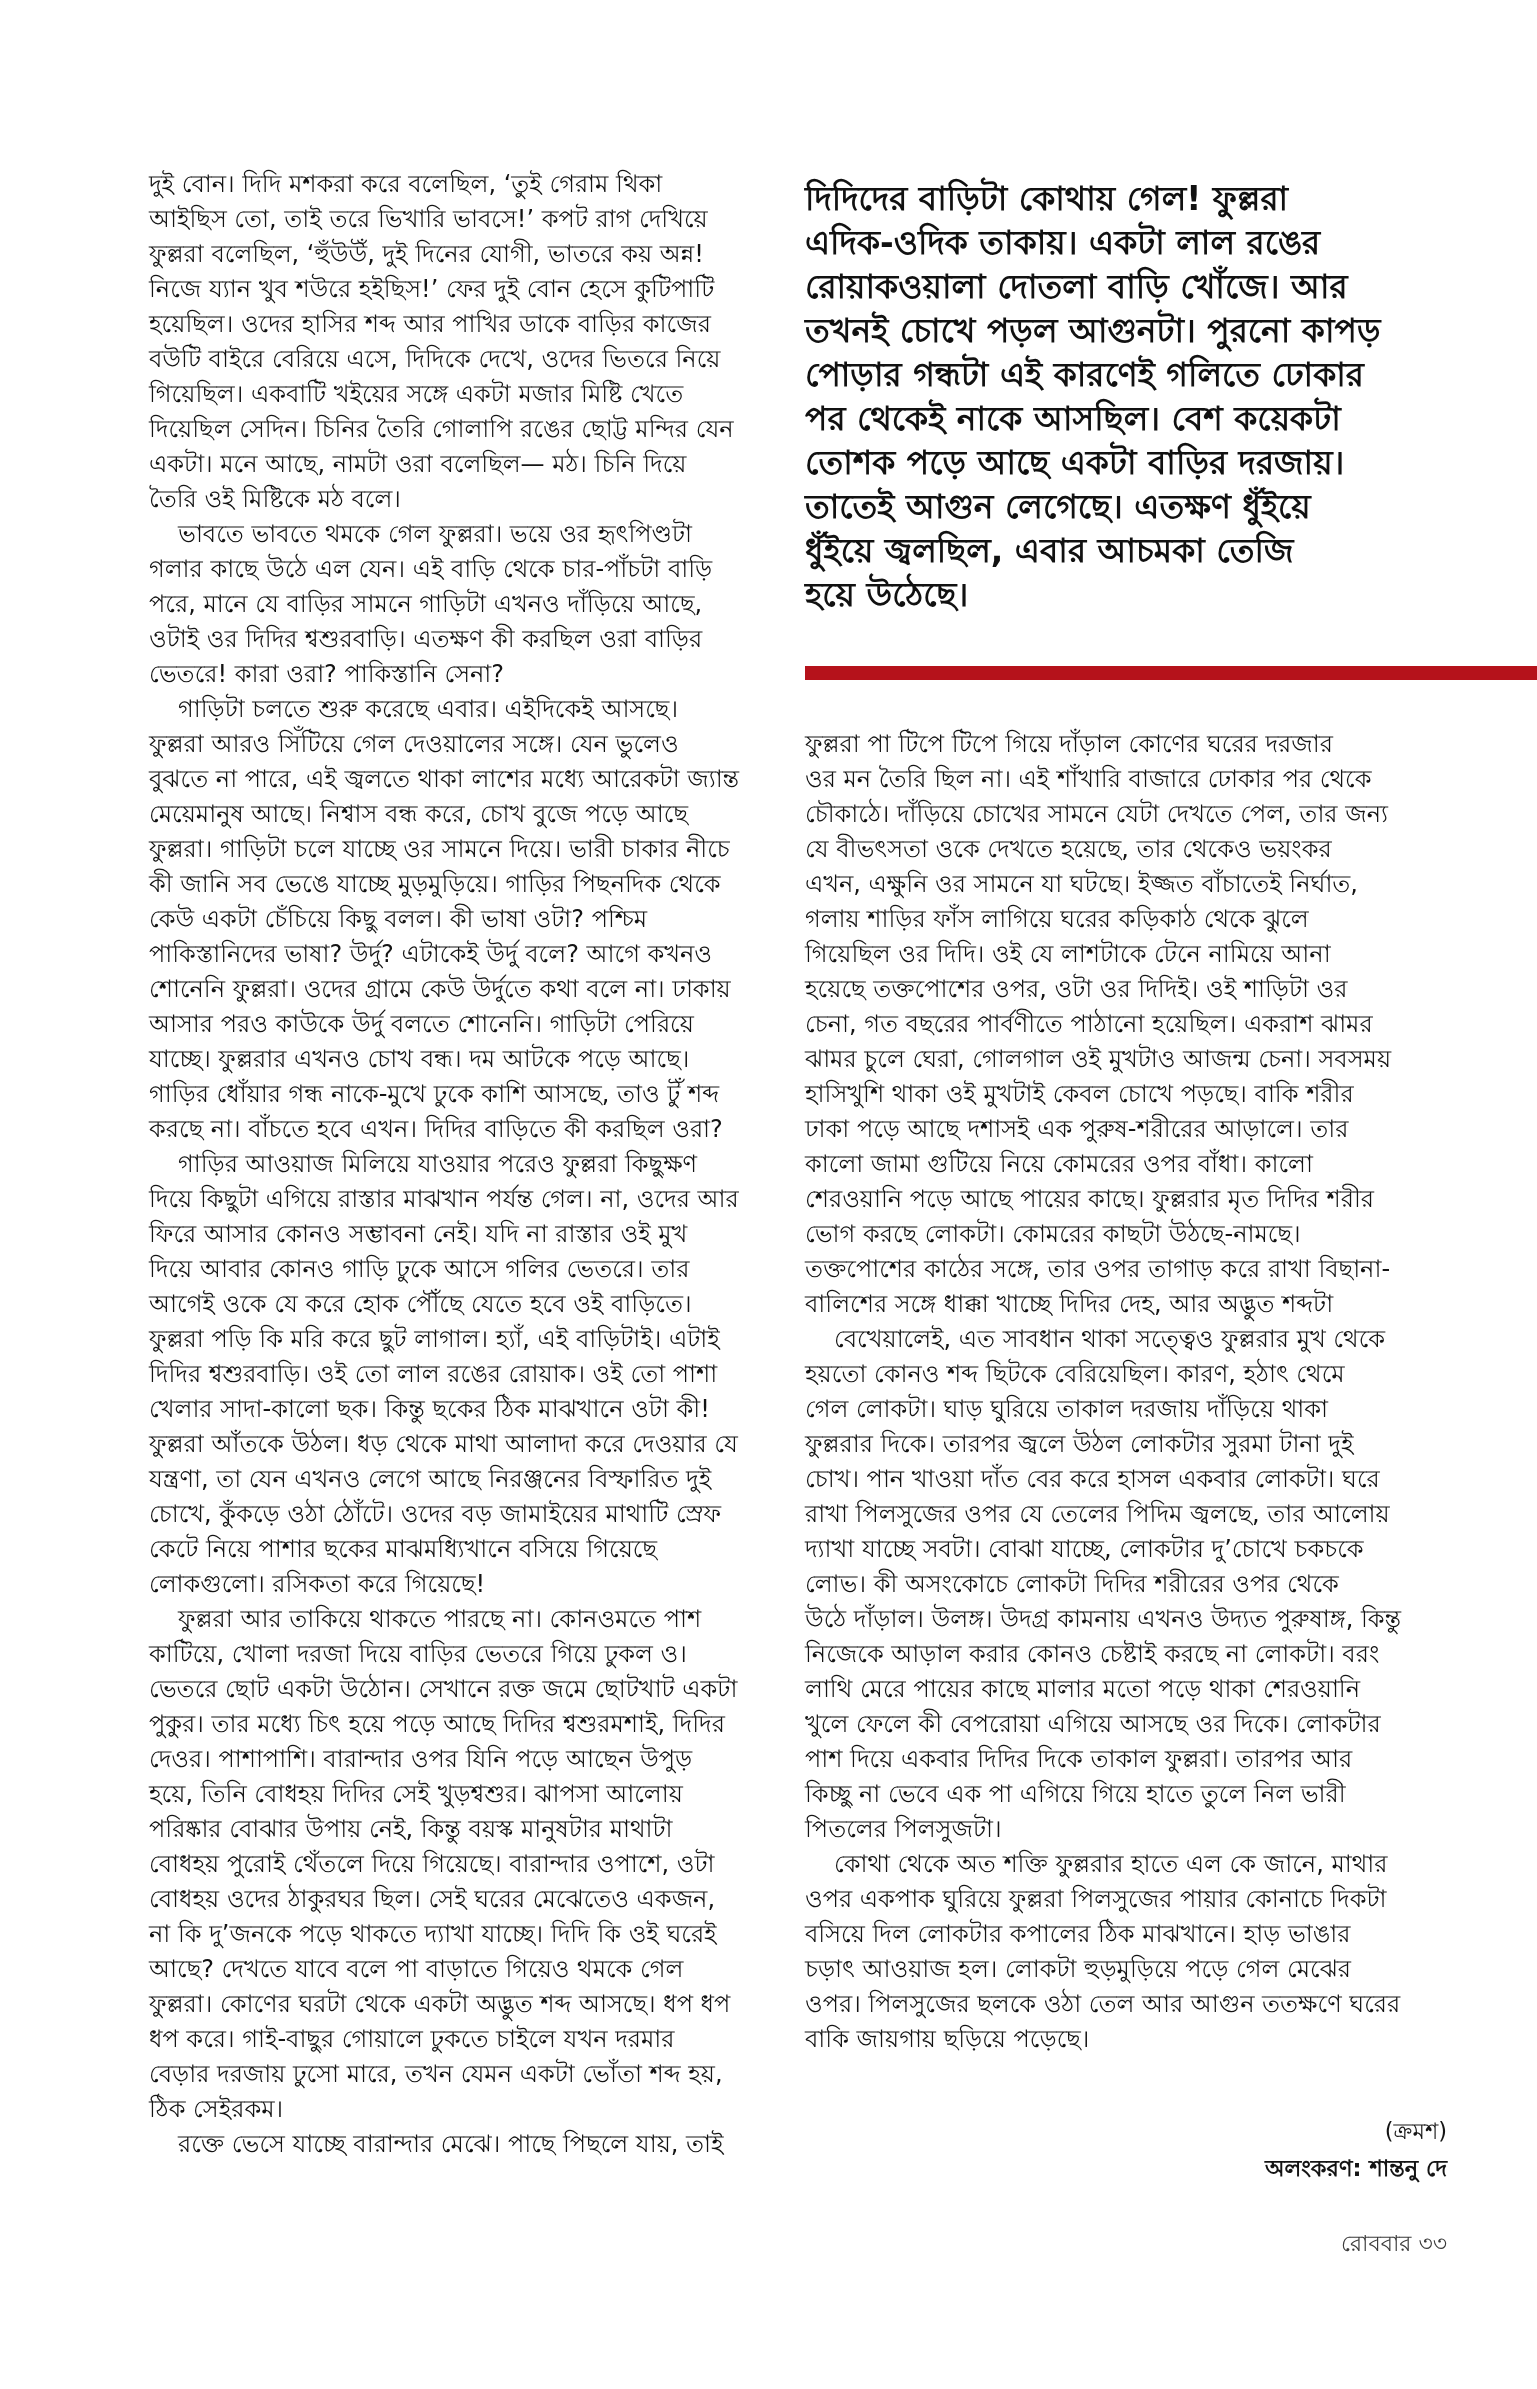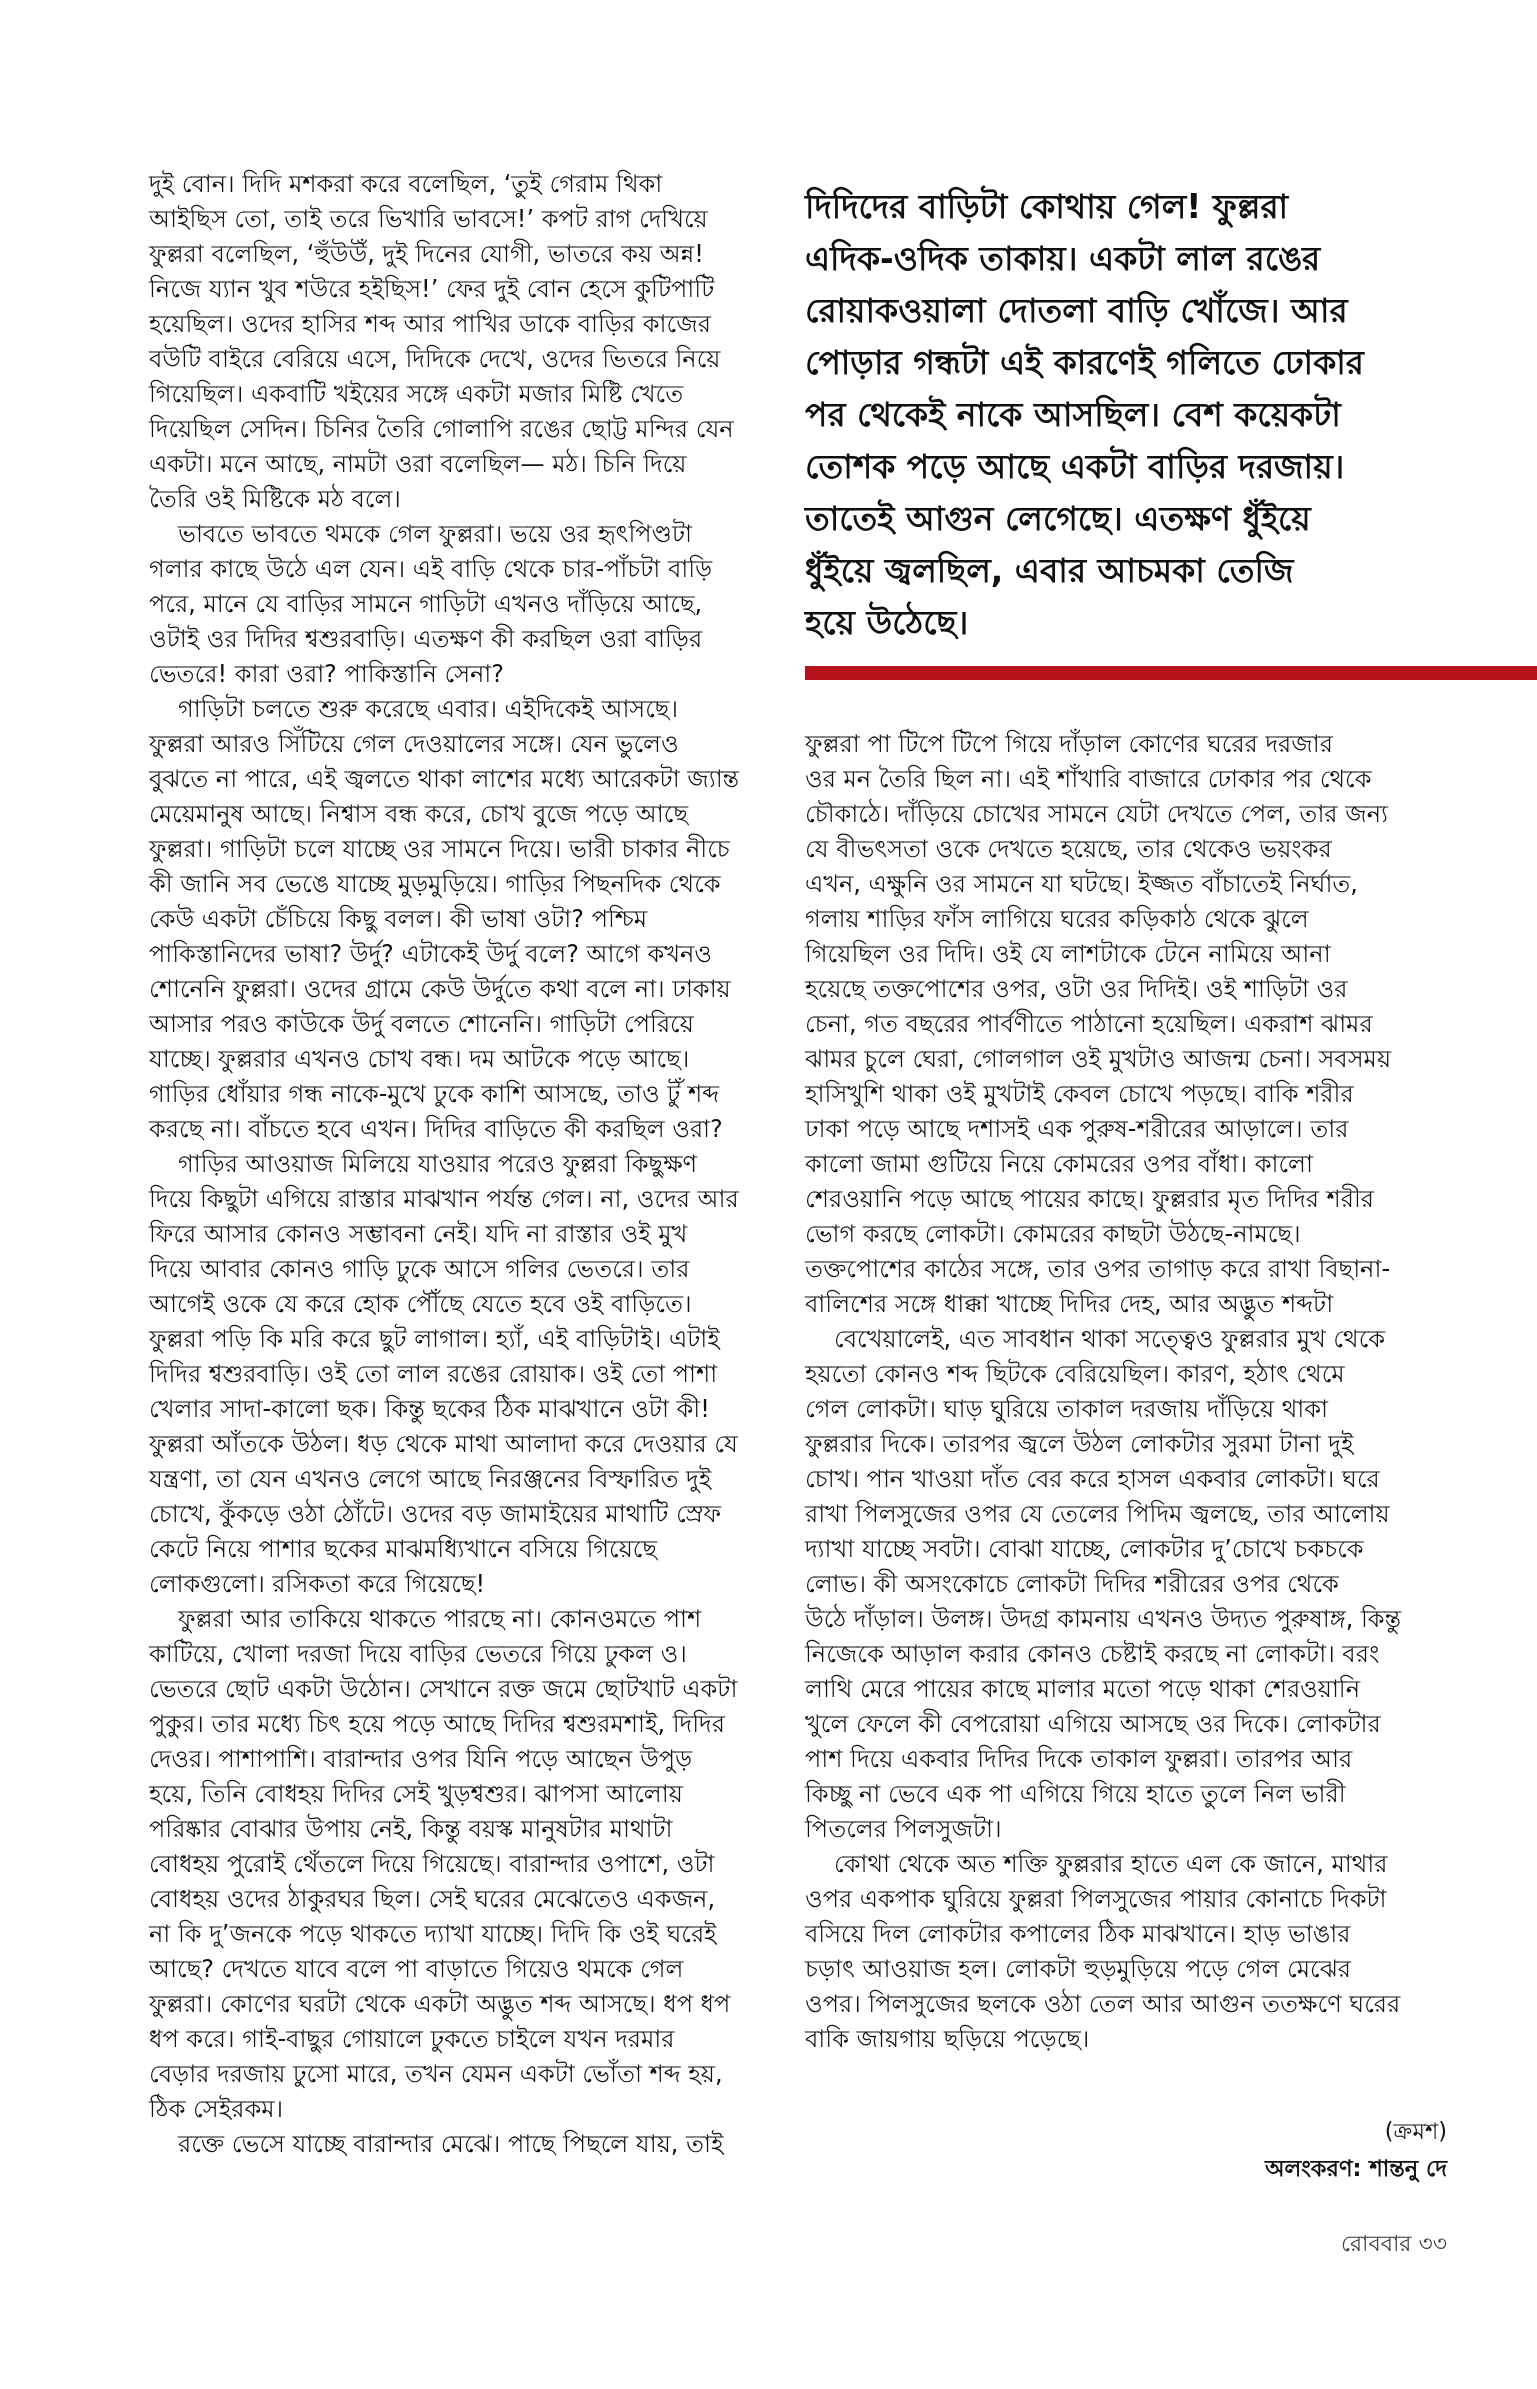--- a/index.html
+++ b/index.html
@@ -32,21 +32,21 @@
     #pull-quote {
       position: absolute;
       left: 805px;
       top: 177px;
       width: 612px;
       font-size: 33px;
       line-height: 44px;
       font-weight: bold;
       color: #111111;
     }
-    #pull-quote .line { height: 44px; margin-top: 8px; }
+    #pull-quote .line { height: 44px; }
 
     #section-rule {
       position: absolute;
       left: 805px;
       top: 666px;
       width: 732px;
       height: 14px;
     }
 
     .end-block {
@@ -133,20 +133,21 @@
       </div>
       <div class="para">
         <div class="line">রক্তে ভেসে যাচ্ছে বারান্দার মেঝে। পাছে পিছলে যায়, তাই</div>
       </div>
     </div>
 
   <div id="pull-quote">
       <div class="line">দিদিদের বাড়িটা কোথায় গেল! ফুল্লরা</div>
       <div class="line">এদিক-ওদিক তাকায়। একটা লাল রঙের</div>
       <div class="line">রোয়াকওয়ালা দোতলা বাড়ি খোঁজে। আর</div>
+      <div class="line">তখনই চোখে পড়ল আগুনটা। পুরনো কাপড়</div>
       <div class="line">পোড়ার গন্ধটা এই কারণেই গলিতে ঢোকার</div>
       <div class="line">পর থেকেই নাকে আসছিল। বেশ কয়েকটা</div>
       <div class="line">তোশক পড়ে আছে একটা বাড়ির দরজায়।</div>
       <div class="line">তাতেই আগুন লেগেছে। এতক্ষণ ধুঁইয়ে</div>
       <div class="line">ধুঁইয়ে জ্বলছিল, এবার আচমকা তেজি</div>
       <div class="line">হয়ে উঠেছে।</div>
     </div>
 
   <div id="section-rule" style="background: rgb(181, 18, 27);"></div>
 

